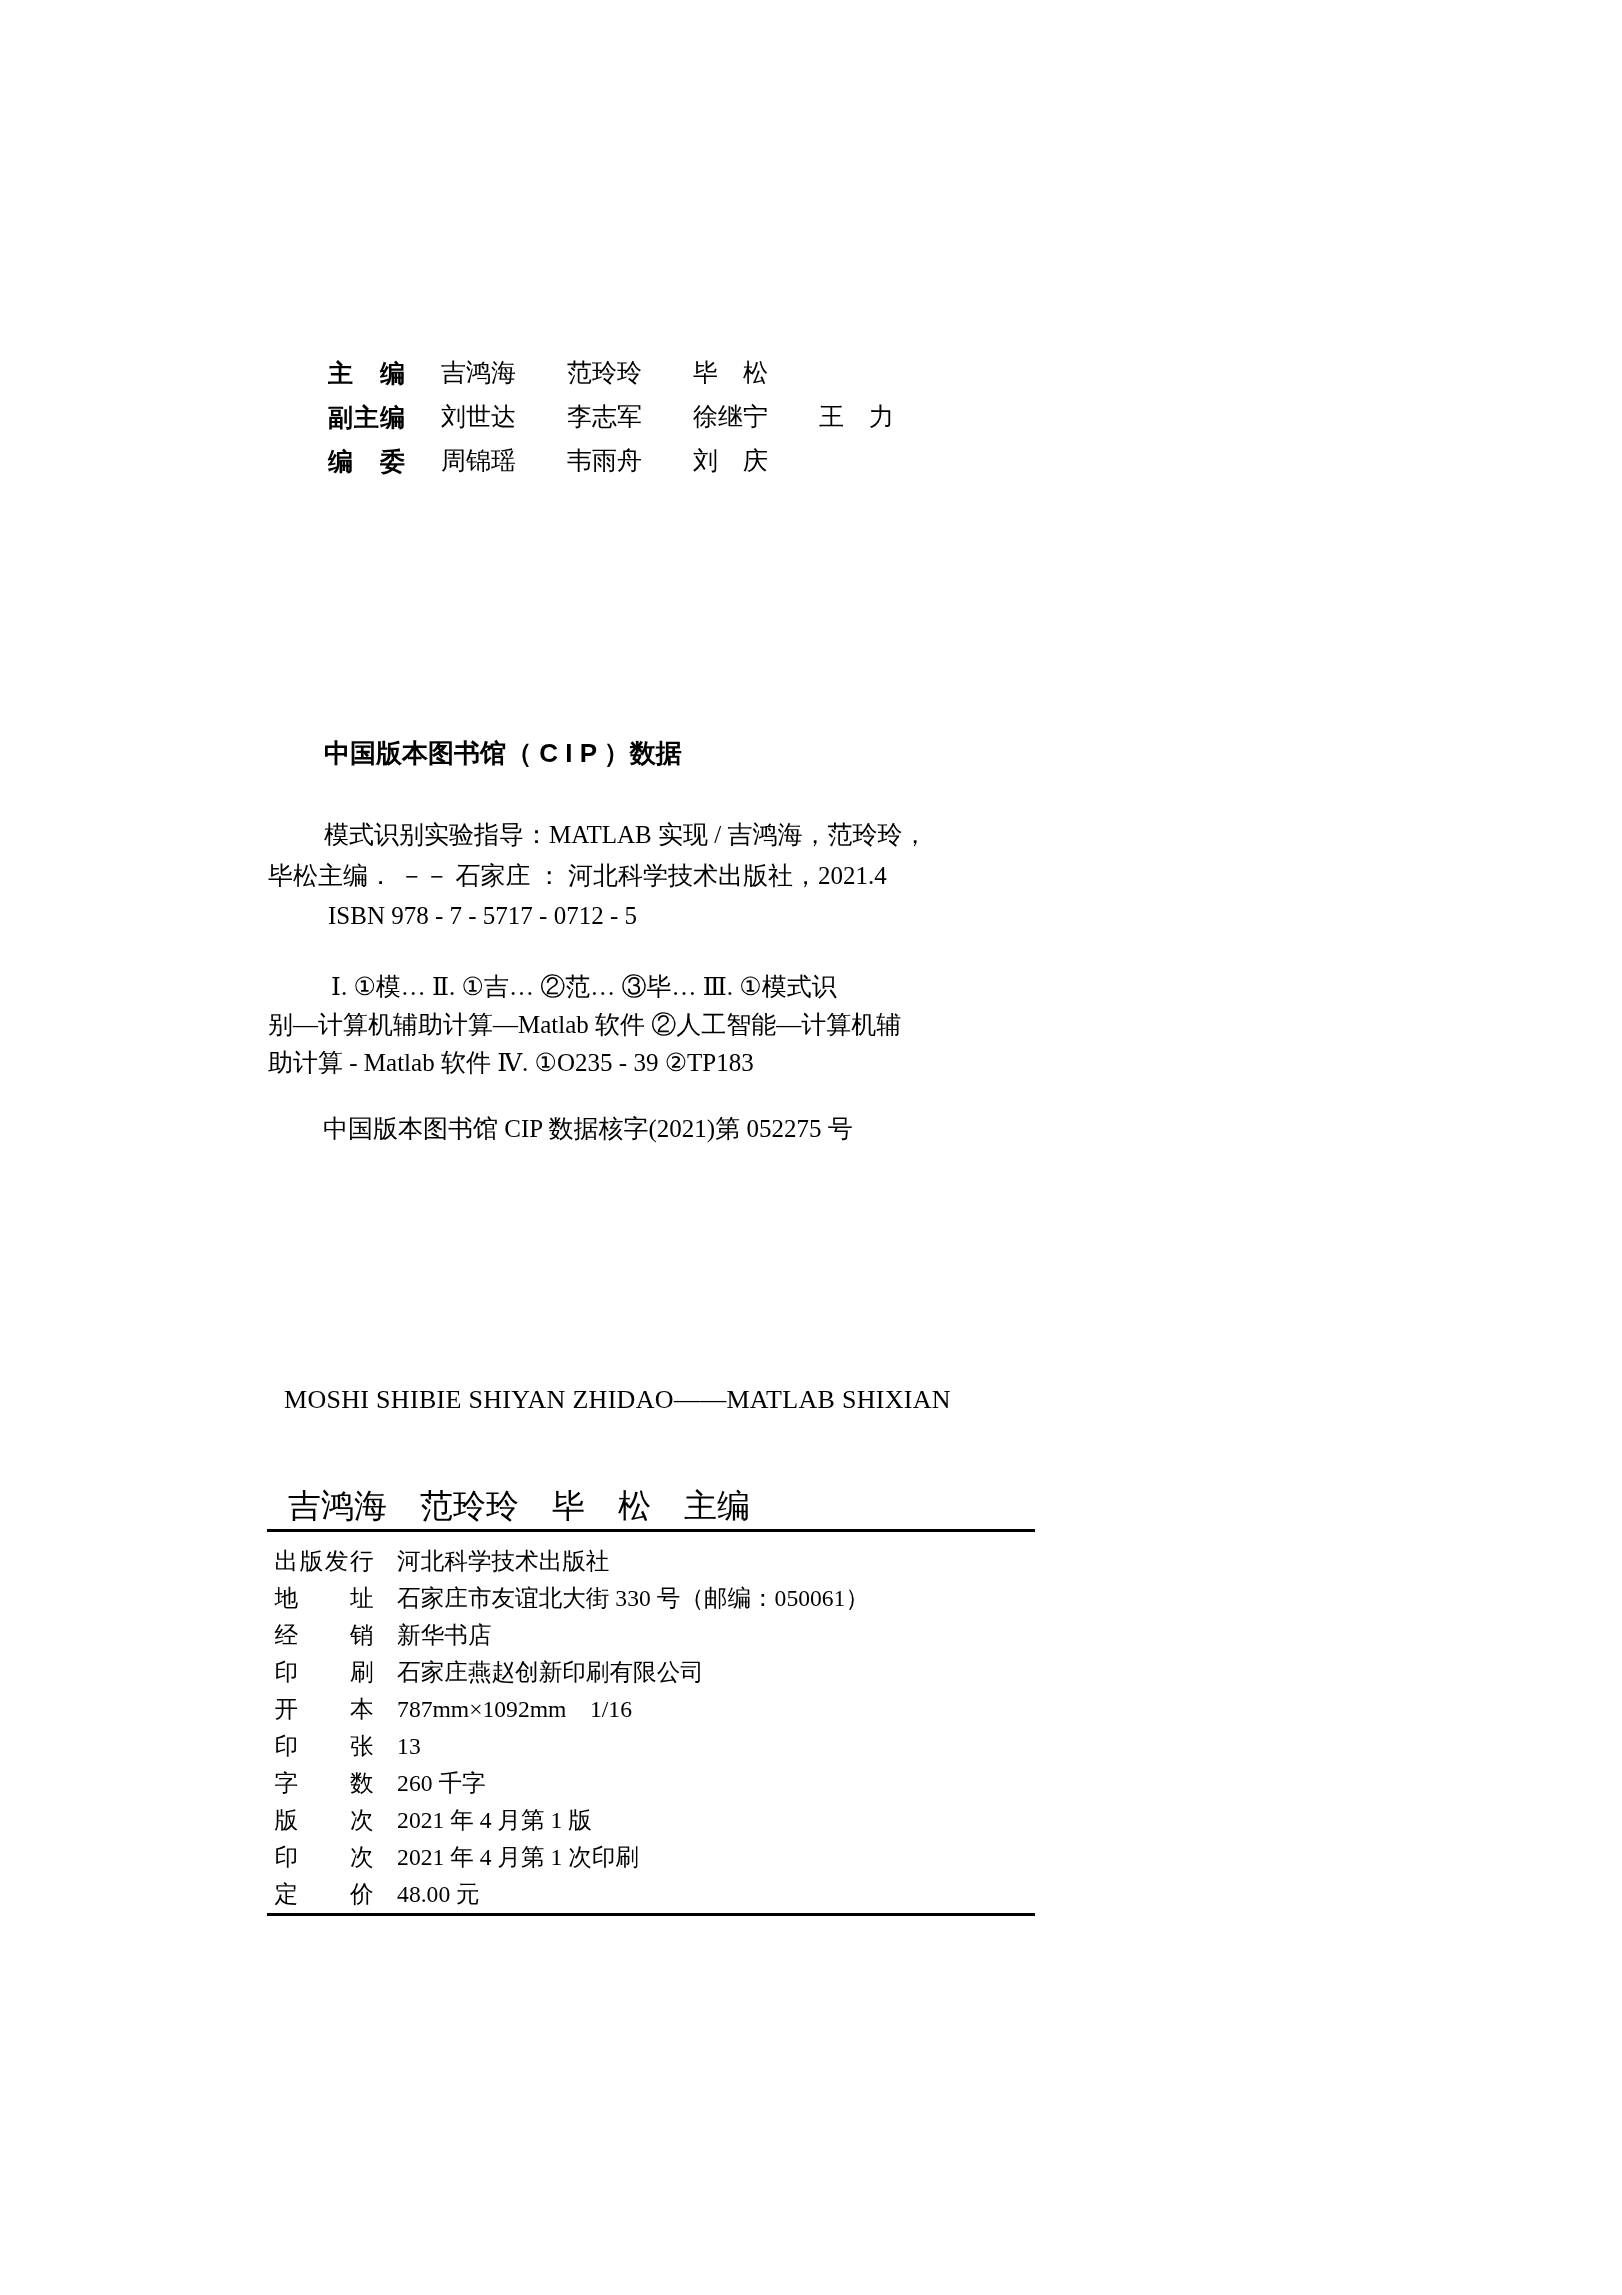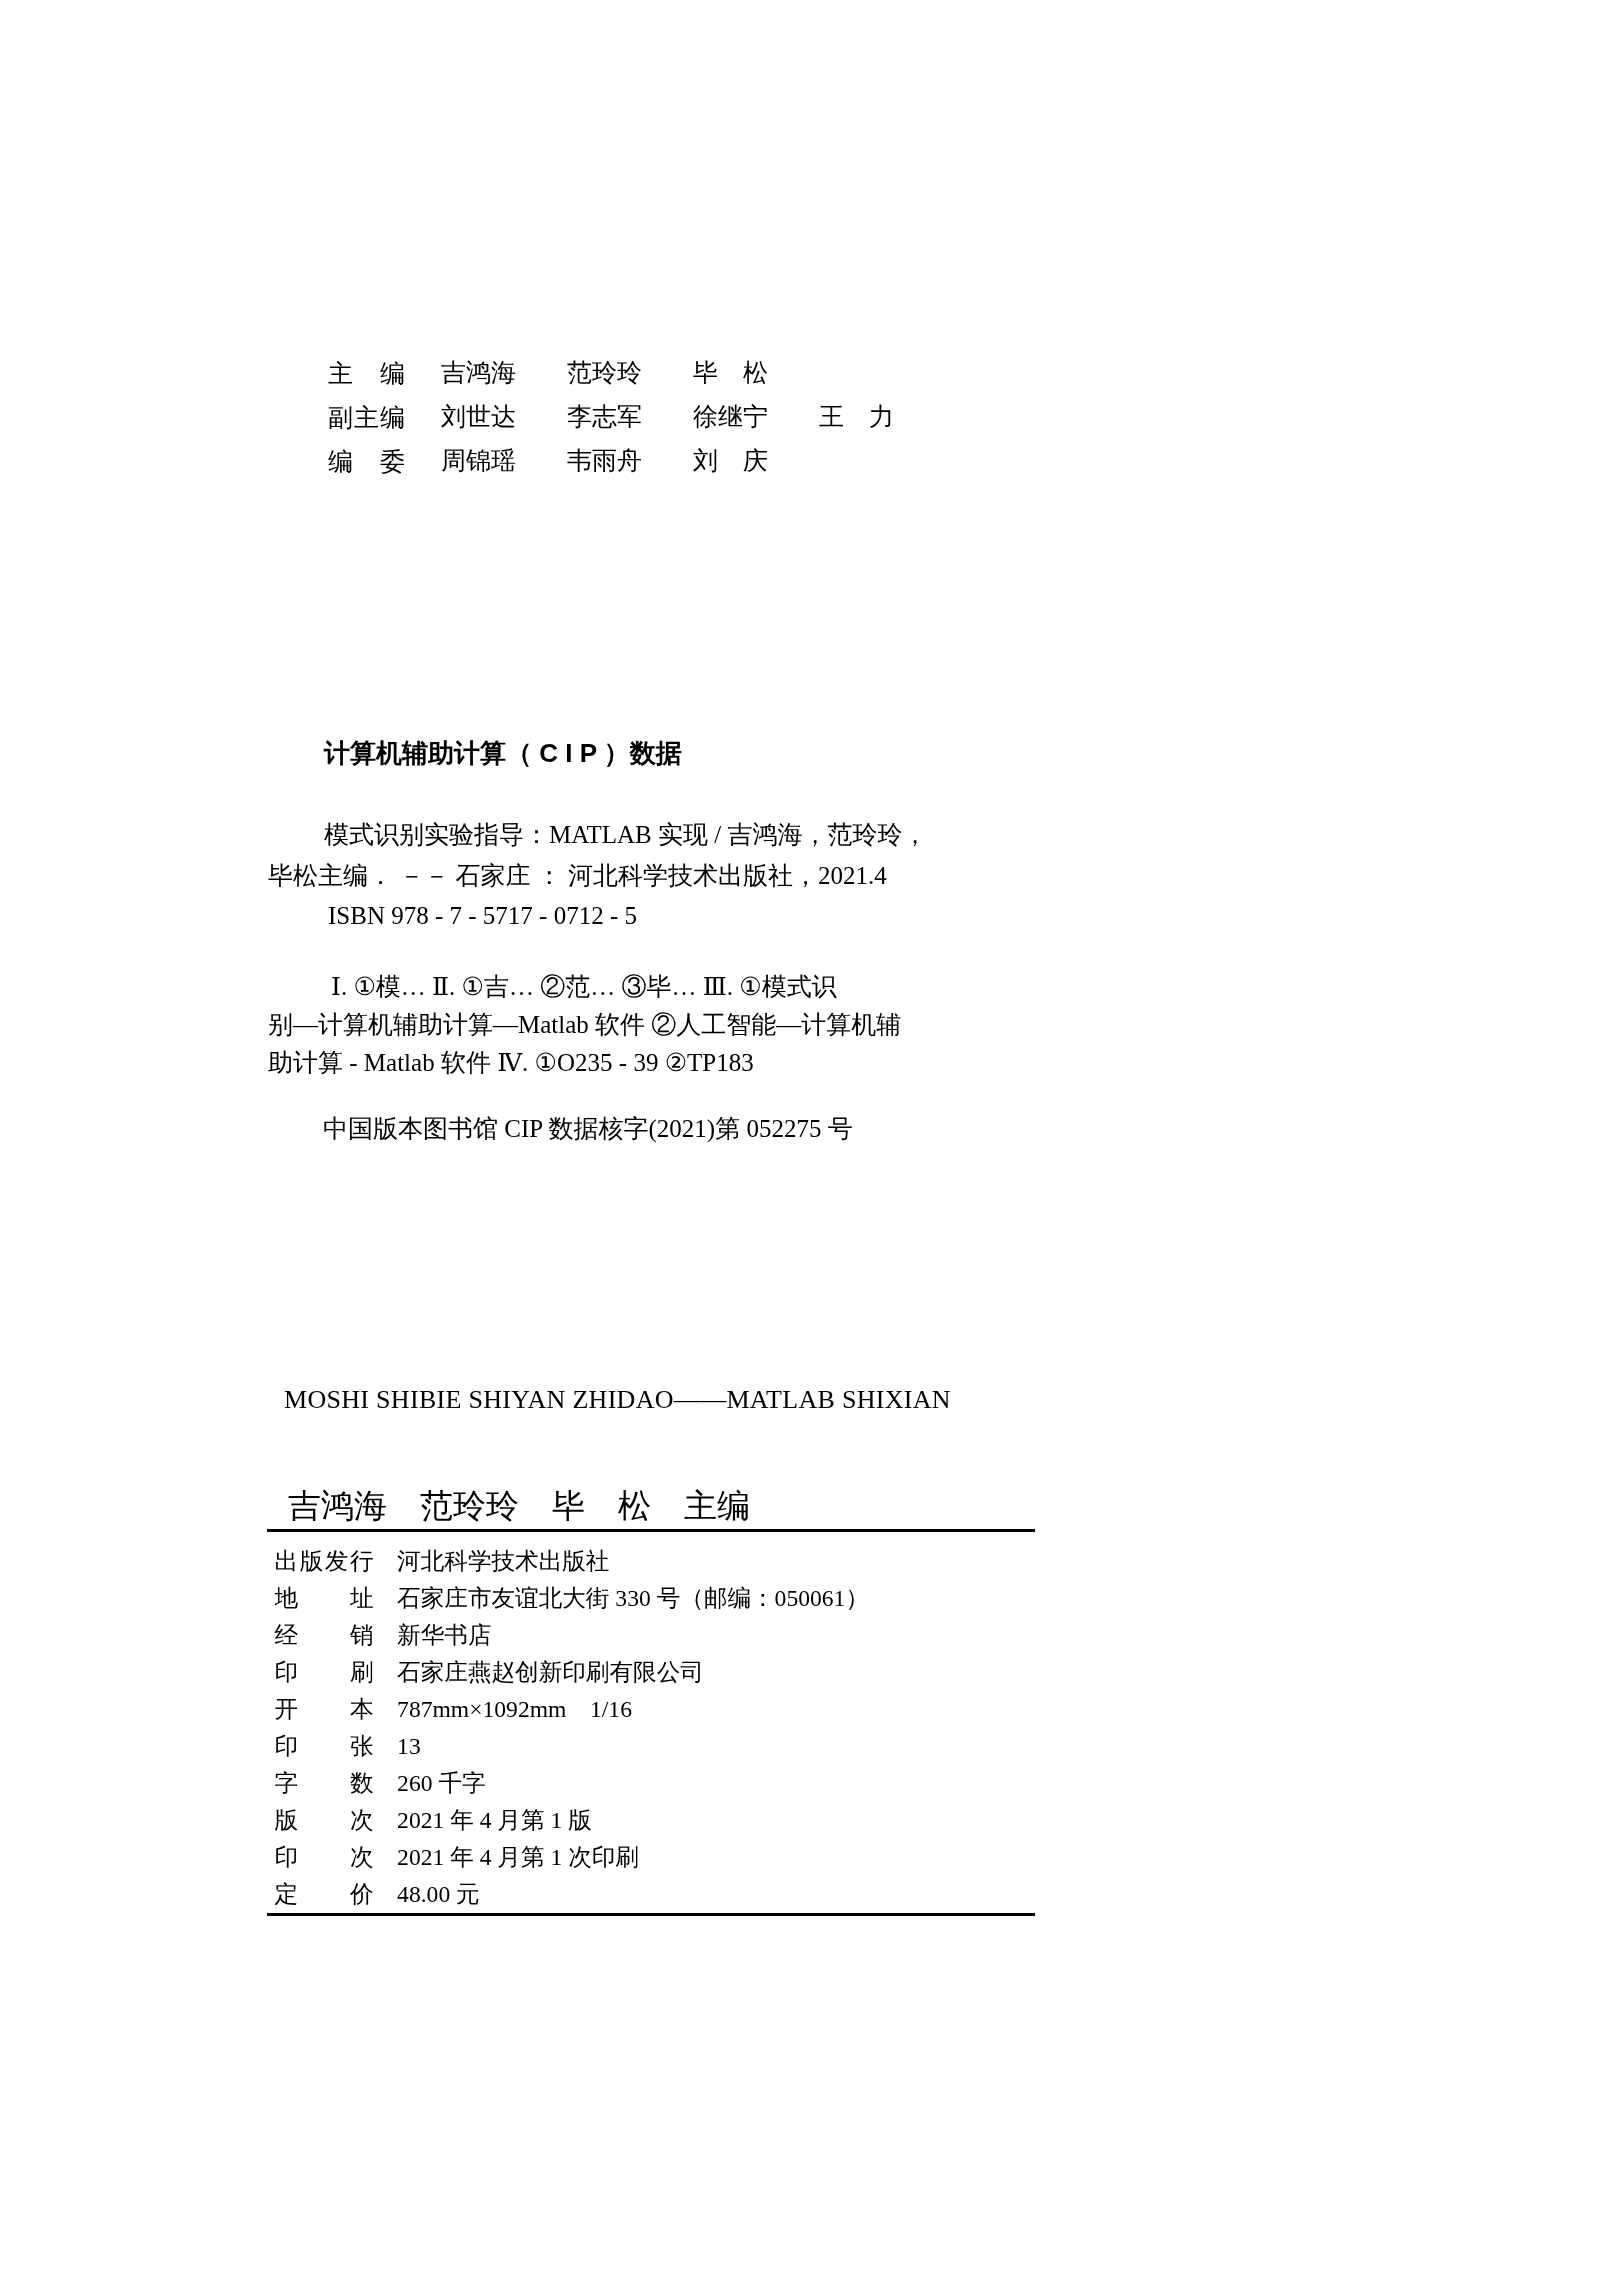--- a/index.html
+++ b/index.html
@@ -14,21 +14,21 @@
   }
   .serif { font-family: "Liberation Serif", "DejaVu Serif", serif; }
   .hei   { font-family: "Liberation Sans", "DejaVu Sans", sans-serif; font-weight: 700; }
 
   
   .editors { position: absolute; left: 328px; top: 358px; }
   .ed-row { display: flex; align-items: flex-start; height: 44px; font-size: 25px; line-height: 30px; }
   .ed-label {
     display: inline-block; width: 77px;
     text-align: justify; text-align-last: justify;
-    font-family: "Liberation Sans", "DejaVu Sans", sans-serif; font-weight: 400;
+    font-family: "Liberation Sans", "DejaVu Sans", sans-serif; font-weight: 700;
   }
   .ed-names { display: flex; gap: 51px; margin-left: 36px; }
   .ed-name:empty { display: none; }
 
   
   .cip-heading {
     position: absolute; left: 324px; top: 738px;
     font-size: 26px; line-height: 31px;
   }
   .cip-desc {
@@ -105,21 +105,21 @@
       <span class="ed-label">编委</span>
       <span class="ed-names serif">
         <span class="ed-name">周锦瑶</span>
         <span class="ed-name">韦雨舟</span>
         <span class="ed-name">刘　庆</span>
 
       </span>
     </div>
   </div>
 
-  <div class="cip-heading hei">计算机辅助计算（ C I P ）数据</div>
+  <div class="cip-heading hei">中国版本图书馆（ C I P ）数据</div>
 
   <div class="cip-desc serif">
     <div class="indent1">模式识别实验指导：MATLAB 实现 / 吉鸿海，范玲玲，</div>
     <div>毕松主编． －－ 石家庄 ： 河北科学技术出版社，2021.4</div>
   </div>
 
   <div class="cip-isbn serif">ISBN 978 - 7 - 5717 - 0712 - 5</div>
 
   <div class="cip-class serif">
     <div class="indent2">Ⅰ. ①模… Ⅱ. ①吉… ②范… ③毕… Ⅲ. ①模式识</div>

